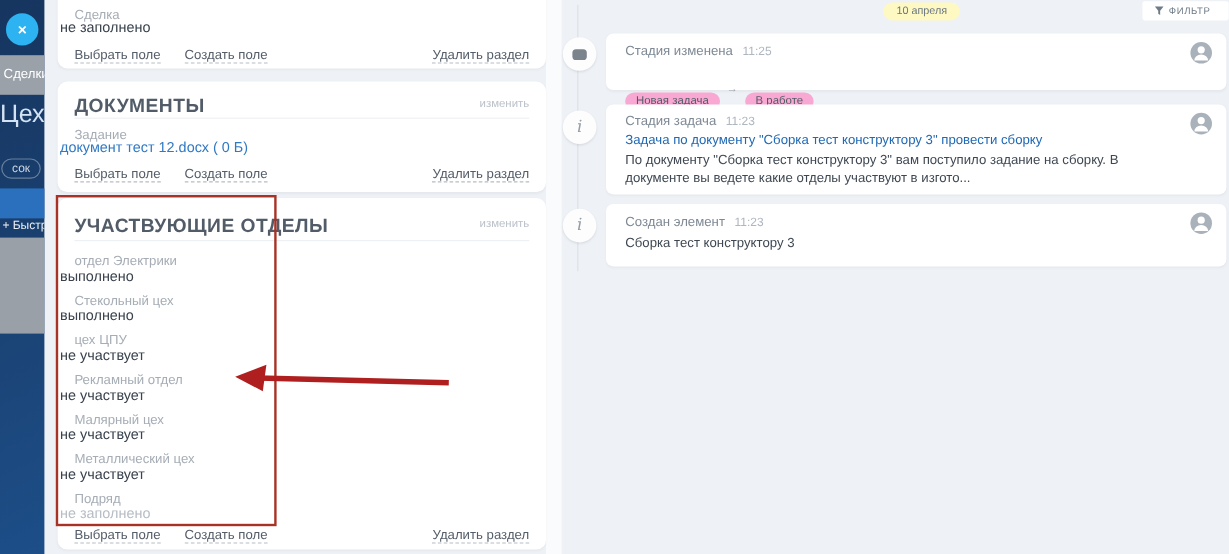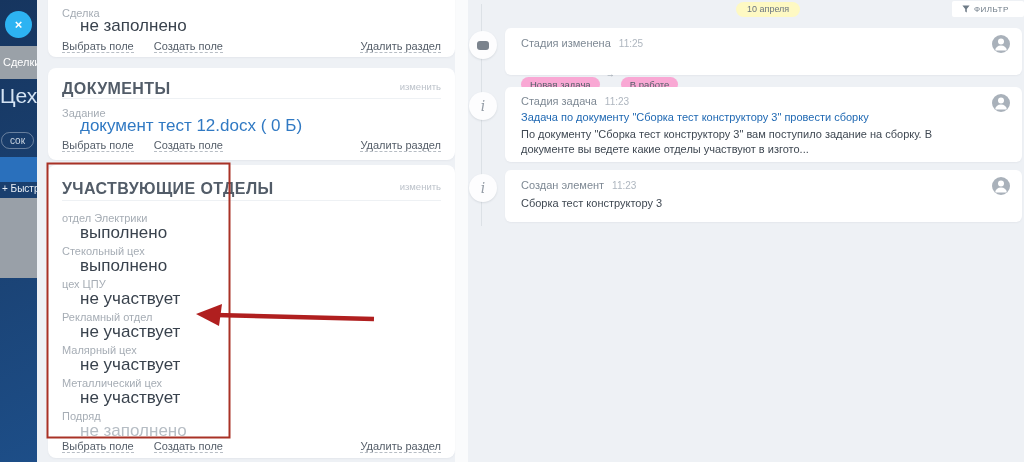--- a/index.html
+++ b/index.html
@@ -26,21 +26,21 @@
   .panel-split { position:absolute; left:455px; top:0; width:13px; height:462px; background:#fafbfc; z-index:1; }
 
   
   .card { position:absolute; left:48px; width:407px; background:#ffffff; border-radius:8px;
           box-shadow:0 1px 2px rgba(83,92,105,.06); z-index:2; }
   .card-deal { top:-12px; height:69px; }
   .card-docs { top:68px; height:92px; }
   .card-depts { top:165px; height:293px; }
 
   .f-label { position:absolute; left:14px; font-size:11px; color:#a6adb5; white-space:nowrap; }
-  .f-value { position:absolute; left:32px; font-size:17px; color:#39424d; white-space:nowrap;text-align:right; }
+  .f-value { position:absolute; left:2px; font-size:12px; color:#39424d; white-space:nowrap;text-align:right; }
   .f-value.empty { color:#b6bdc4; }
   .f-value.doclink { color:#3079c3; cursor:pointer; }
 
   .card-header { position:absolute; left:14px; font-size:16px; font-weight:bold; color:#525c68;
                  letter-spacing:.4px; white-space:nowrap; }
   .edit-link { position:absolute; right:14px; font-size:9.5px; color:#bcc2ca; cursor:pointer; white-space:nowrap; }
   .hdr-divider { position:absolute; left:14px; right:14px; height:1px; background:#eef1f4; }
 
   .links-row { position:absolute; left:14px; display:flex; gap:20px; }
   .dashed-link { font-size:11px; color:#545d68; border-bottom:1px dashed #b7bdc4; cursor:pointer; white-space:nowrap; }

